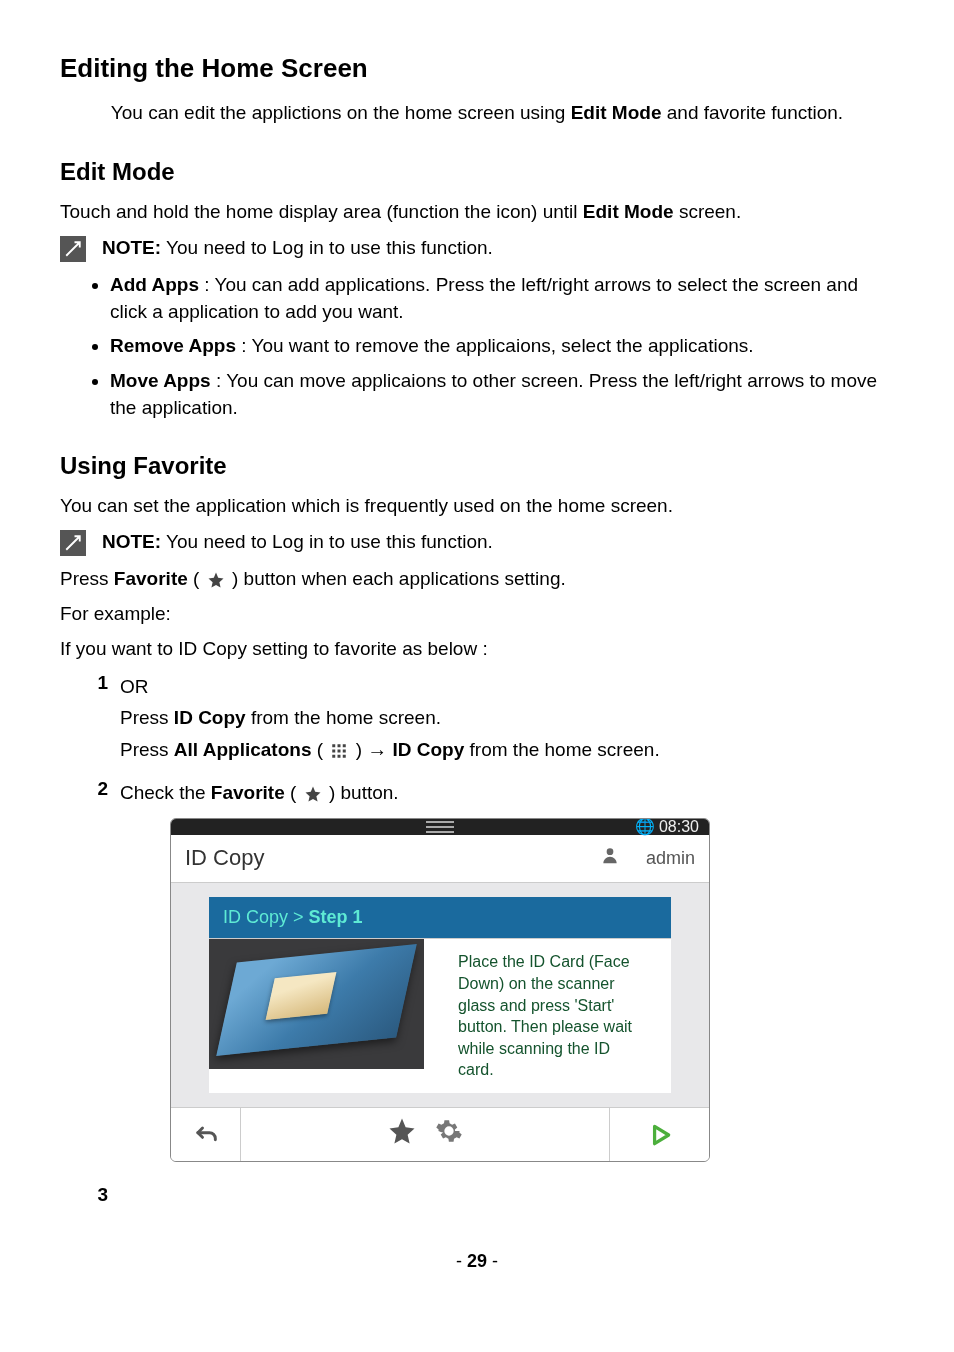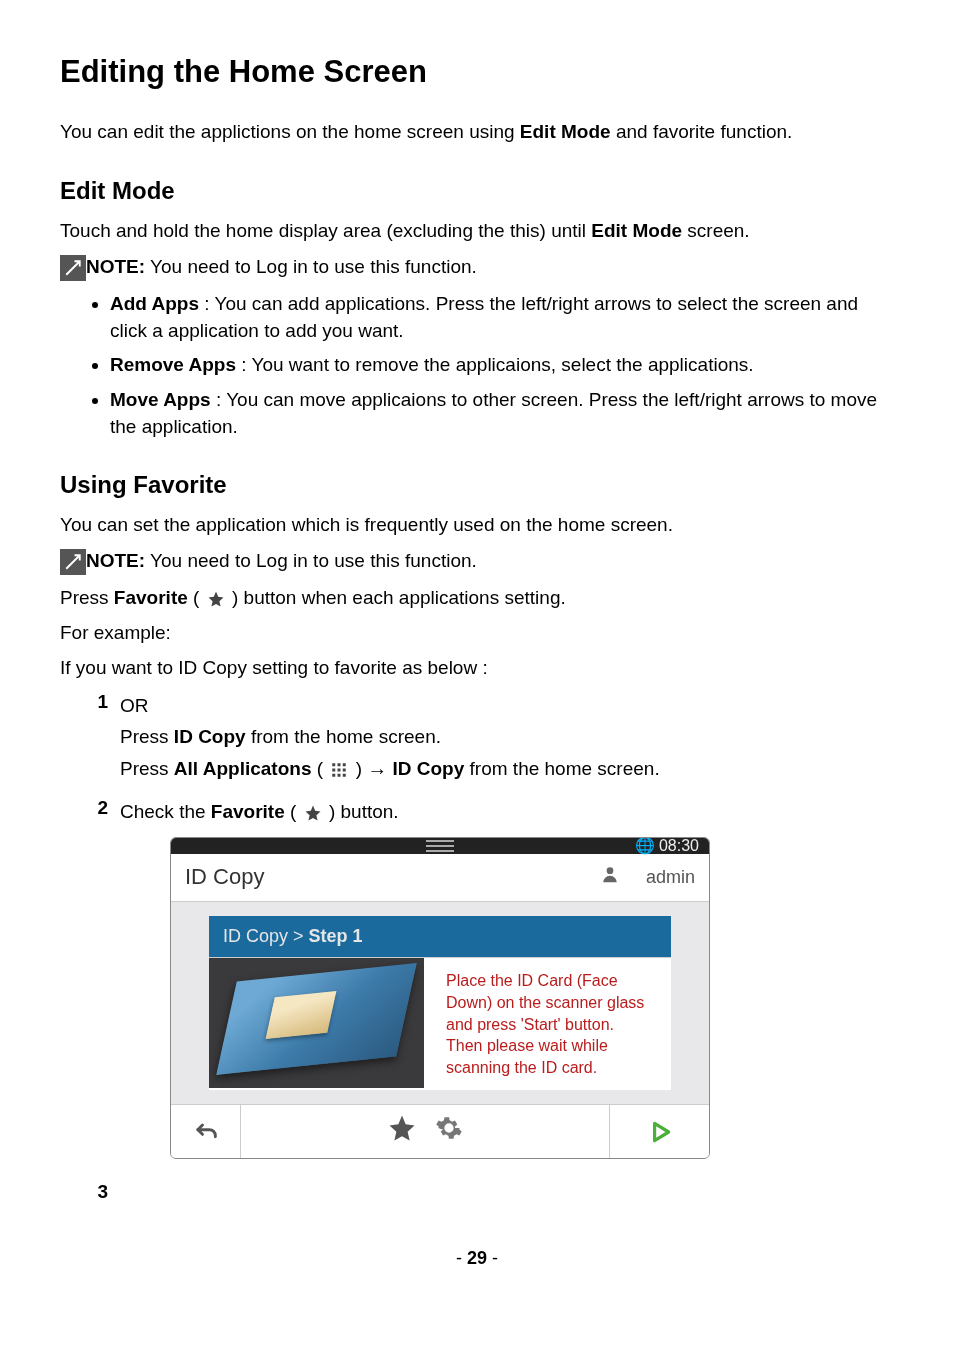--- a/index.html
+++ b/index.html
@@ -5,34 +5,35 @@
   * { box-sizing: border-box; }
   body {
     font-family: Arial, Helvetica, sans-serif;
     margin: 0;
     padding: 50px 60px 40px 60px;
     color: #000;
     font-size: 19px;
     line-height: 1.4;
   }
   h1 {
-    font-size: 31px;
+    font-size: 26px;
     font-weight: bold;
-    margin: 0 0 26px 0;
+    margin: 0 0 14px 0;
   }
   h2 {
     font-size: 24px;
     font-weight: bold;
     margin: 28px 0 10px 0;
   }
   p { margin: 8px 0; }
-  .intro { margin: 10px 0 14px 0; }
+  .intro { margin: 10px 0 14px 0; text-align: center; }
   .note-row {
     display: flex;
     align-items: flex-start;
+    gap: 16px;
     margin: 10px 0;
   }
   .note-icon {
     width: 26px;
     height: 26px;
     background: #555;
     color: #fff;
     display: flex;
     align-items: center;
     justify-content: center;
@@ -123,21 +124,21 @@
     gap: 26px;
     font-size: 18px;
     color: #555;
   }
   .device-panel {
     background: #e8e8ea;
     padding: 14px 38px 14px 38px;
   }
   .panel-title {
     background: #1a6a9e;
-    color: #e5e5e5;
+    color: #5eead4;
     padding: 8px 14px;
     font-size: 18px;
   }
   .panel-title .crumb-strong { font-weight: bold; }
   .panel-body {
     background: #fff;
     display: flex;
     border-top: 1px solid #ccc;
   }
   .panel-img-cell {
@@ -159,22 +160,23 @@
     position: absolute;
     left: 62px; top: 36px;
     width: 60px; height: 42px;
     background: linear-gradient(165deg, #f5e7c2 30%, #d6b87a 100%);
     transform: skewX(-18deg) rotate(-6deg);
     box-shadow: 0 2px 4px rgba(0,0,0,0.4);
   }
   .panel-text-cell {
     padding: 12px 22px;
     font-size: 16px;
-    color: #b91c1c;
+    color: #14532d;
     line-height: 1.35;
+    margin-left: 12px;
   }
   .device-footer {
     background: #fff;
     display: grid;
     grid-template-columns: 70px 1fr 100px;
     align-items: center;
     height: 54px;
     border-top: 1px solid #ccc;
   }
   .footer-left, .footer-right {
@@ -203,21 +205,21 @@
 
 <h1>Editing the Home Screen</h1>
 
 <p class="intro">
   <span>You can edit the applictions on the home screen using </span><span class="b">Edit Mode</span><span> and favorite function.</span>
 </p>
 
 <h2>Edit Mode</h2>
 
 <p>
-  <span>Touch and hold the home display area (excluding the this) until </span><span class="b">Edit Mode</span><span> screen.</span>
+  <span>Touch and hold the home display area (function the icon) until </span><span class="b">Edit Mode</span><span> screen.</span>
 </p>
 
 <div class="note-row">
   <div class="note-icon">
     <svg width="18" height="18" viewBox="0 0 24 24" fill="none" stroke="#fff" stroke-width="2.5">
         <path d="M3 21 L21 3 M14 3 L21 3 L21 10 M17 7 L20 4"></path>
       </svg>
   </div>
   <div class="note-text">
     <span class="b">NOTE:</span><span> You need to Log in to use this function.</span>

